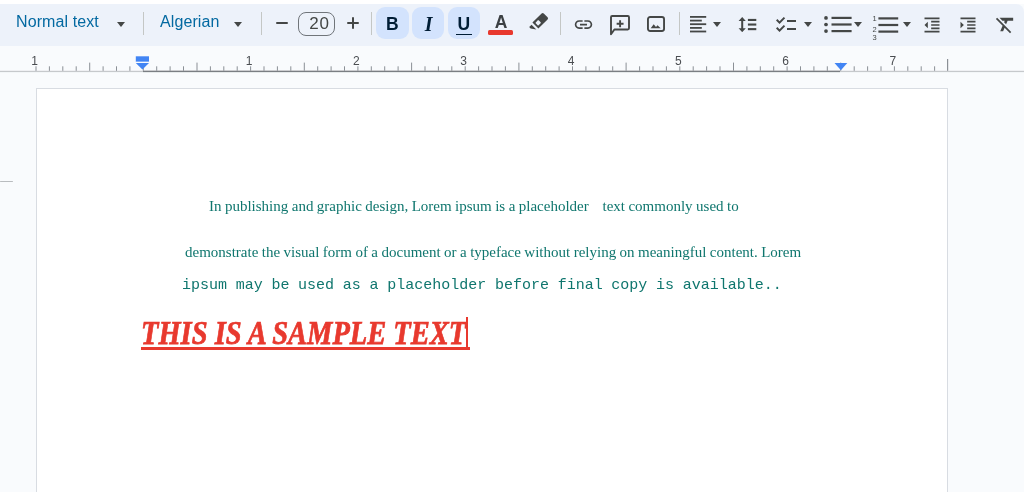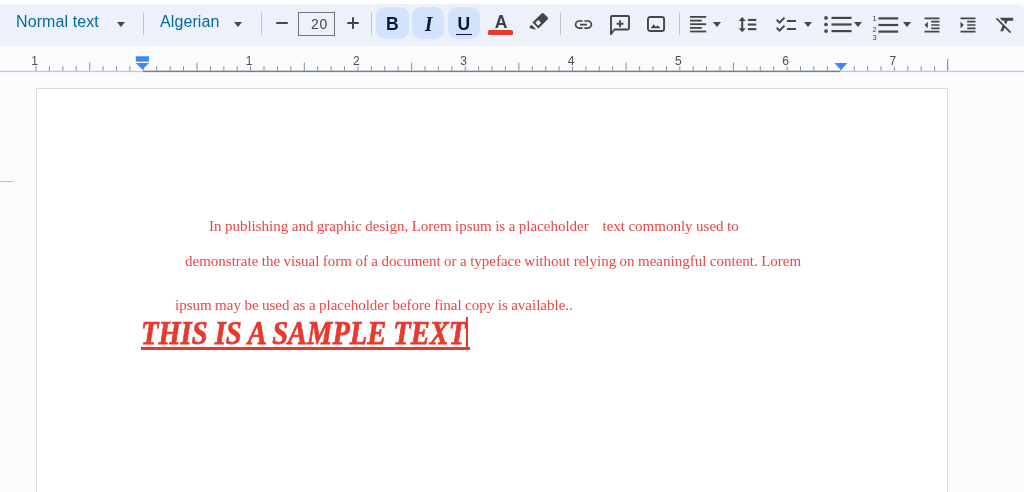--- a/index.html
+++ b/index.html
@@ -15,41 +15,41 @@
     border-right:4.7px solid transparent; border-top:5px solid #444746; top:22.2px; }
   .sep { position:absolute; top:11.5px; height:23px; width:1px; background:#c4c7c5; }
   .selbtn { position:absolute; top:6.5px; width:32.5px; height:32px; background:#d3e3fd;
     border-radius:9px; text-align:center; line-height:35.5px; color:#001d35; }
   .icon { position:absolute; }
   #ruler { position:absolute; left:0; top:45px; width:1024px; height:28px; }
   #page { position:absolute; left:36px; top:88px; width:912px; height:500px;
     background:#ffffff; border:1px solid #d8dce2; }
   #outline-dash { position:absolute; left:0; top:180.7px; width:12.5px; height:1.8px; background:#b9bcbf; border-radius:1px; }
   .bodyline { position:absolute; font-family:"Liberation Serif", serif; font-size:15px;
-    color:#ef4444; white-space:pre; word-spacing:-0.3px;margin-top:20px; }
+    color:#0f766e; white-space:pre; word-spacing:-0.3px; }
   #redline { position:absolute; left:141px; top:312.6px; font-family:"Liberation Serif", serif;
     font-weight:bold; font-style:italic; font-size:34.5px; color:#e8392e; white-space:pre;
     transform-origin:0 0; transform:scaleX(0.826); -webkit-text-stroke:0.75px #e8392e; }
   #redunderline { position:absolute; left:141px; top:347px; width:329px; height:3px; background:#e8392e; }
   #cursor { position:absolute; left:466px; top:317px; width:2px; height:31px; background:#e8392e; }
 </style>
 </head>
 <body>
 <div id="toolbar"></div>
 <div id="topwhite"></div>
 
 <div class="tlabel" style="left:16px;">Normal text</div>
 <div class="caret" style="left:117px;"></div>
 <div class="sep" style="left:143px;"></div>
 <div class="tlabel" style="left:160px;">Algerian</div>
 <div class="caret" style="left:234px;"></div>
 <div class="sep" style="left:261px;"></div>
 
 <div class="abs" style="left:276px; top:22.2px; width:12px; height:1.9px; background:#444746; border-radius:1px;"></div>
-<div class="abs" style="left:298px; top:11.5px; width:37px; height:24.5px; border:1.4px solid #70757a; border-radius:0; text-align:center; line-height:22.5px; font-size:14px; letter-spacing:0.8px; color:#444746;padding-left:6px;">20</div>
+<div class="abs" style="left:298px; top:11.5px; width:37px; height:24.5px; border:1.4px solid #70757a; border-radius:8px; text-align:center; line-height:22.5px; font-size:17px; letter-spacing:0.8px; color:#444746;padding-left:6px;">20</div>
 <div class="abs" style="left:347px; top:22.2px; width:12px; height:1.9px; background:#444746; border-radius:1px;"></div>
 <div class="abs" style="left:352.05px; top:17.15px; width:1.9px; height:12px; background:#444746; border-radius:1px;"></div>
 <div class="sep" style="left:371px;"></div>
 
 <div class="selbtn" style="left:376px; font-weight:bold; font-size:17.5px;">B</div>
 <div class="selbtn" style="left:411.5px; font-family:'Liberation Serif',serif; font-style:italic; font-weight:bold; font-size:20px;"><span style="position:relative;left:1px;">I</span></div>
 <div class="selbtn" style="left:447.5px; font-weight:bold; font-size:17.5px;"><span style="display:inline-block; border-bottom:1.8px solid #001d35; padding:0 1.5px 2.2px 1.5px; line-height:15px;">U</span></div>
 
 <div class="abs" style="left:489px; top:12px; width:24px; height:20px; text-align:center; font-weight:bold; font-size:17.5px; line-height:20px; color:#3c4043;">A</div>
 <div class="abs" style="left:488px; top:29.8px; width:25px; height:4.9px; background:#e8392e; border-radius:1.5px;"></div>
@@ -214,18 +214,18 @@
 <path d="M135.8 11.3 h13.2 v5.5 h-13.2 z" fill="#4285f4"></path>
 <rect x="135.8" y="16.8" width="13.2" height="1.1" fill="#f9fbfd"></rect>
 <path d="M135.8 17.9 h13.2 L142.4 24.4 Z" fill="#4285f4"></path>
 <path d="M834.5 18 h12.8 L840.9 25.3 Z" fill="#4285f4"></path>
 </svg>
 
 <div id="page"></div>
 <div id="outline-dash"></div>
 
 <div class="bodyline" style="left:209px; top:197.9px;">In publishing and graphic design, Lorem ipsum is a placeholder&nbsp;&nbsp;&nbsp;&nbsp;text commonly used to</div>
-<div class="bodyline" style="left:185px; top:233px;">demonstrate the visual form of a document or a typeface without relying on meaningful content. Lorem</div>
-<div class="bodyline" style="left:175px; top:277.1px;">ipsum may be used as a placeholder before final copy is available..</div>
+<div class="bodyline" style="left:185px; top:244px;">demonstrate the visual form of a document or a typeface without relying on meaningful content. Lorem</div>
+<div class="bodyline" style="left:182px; top:277.1px;font-family:Liberation Mono, monospace;">ipsum may be used as a placeholder before final copy is available..</div>
 
 <div id="redline">THIS IS A SAMPLE TEXT</div>
 <div id="redunderline"></div>
 <div id="cursor"></div>
 
 </body></html>

